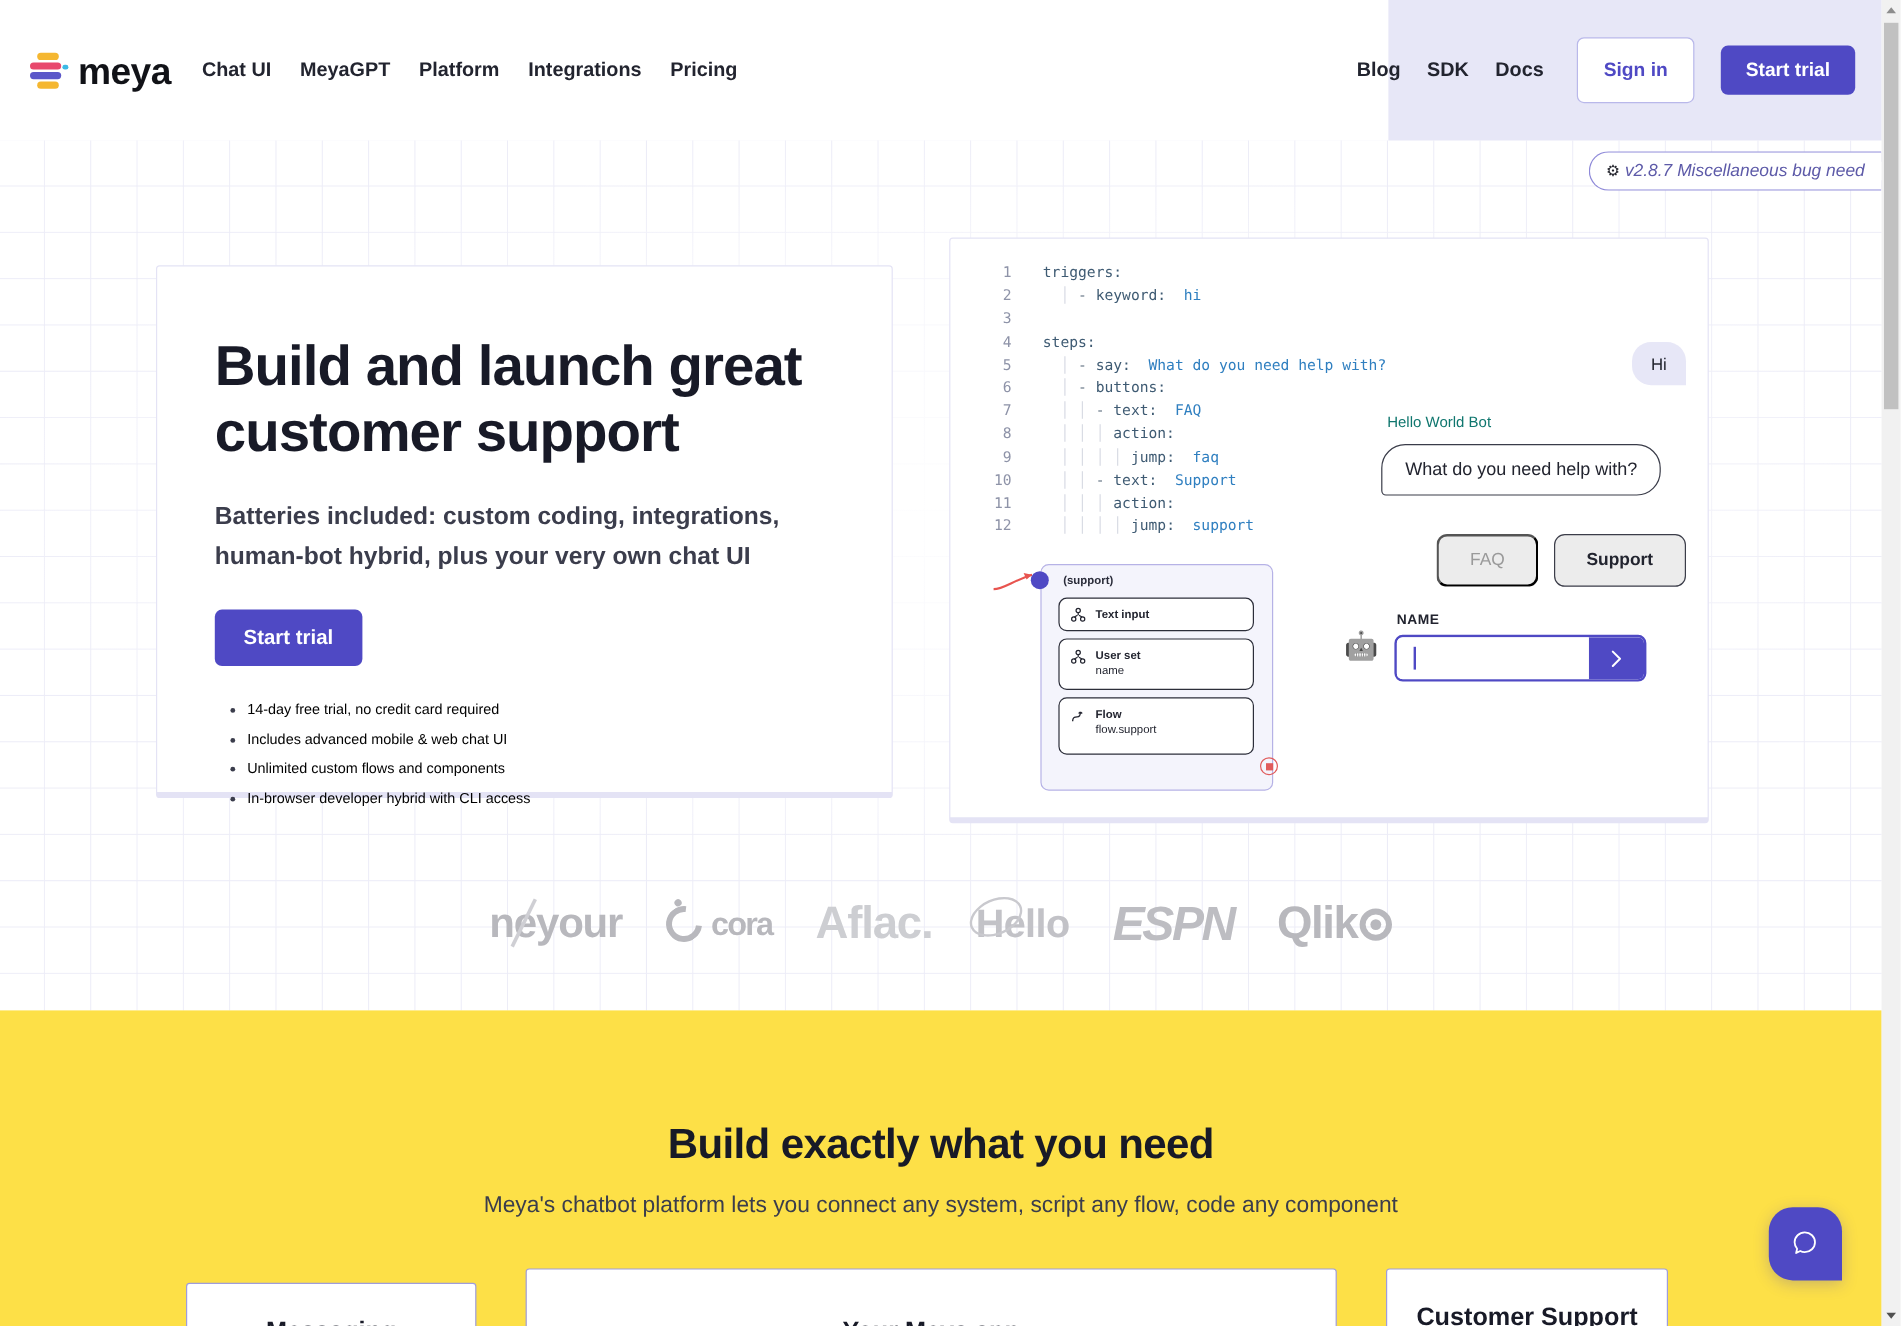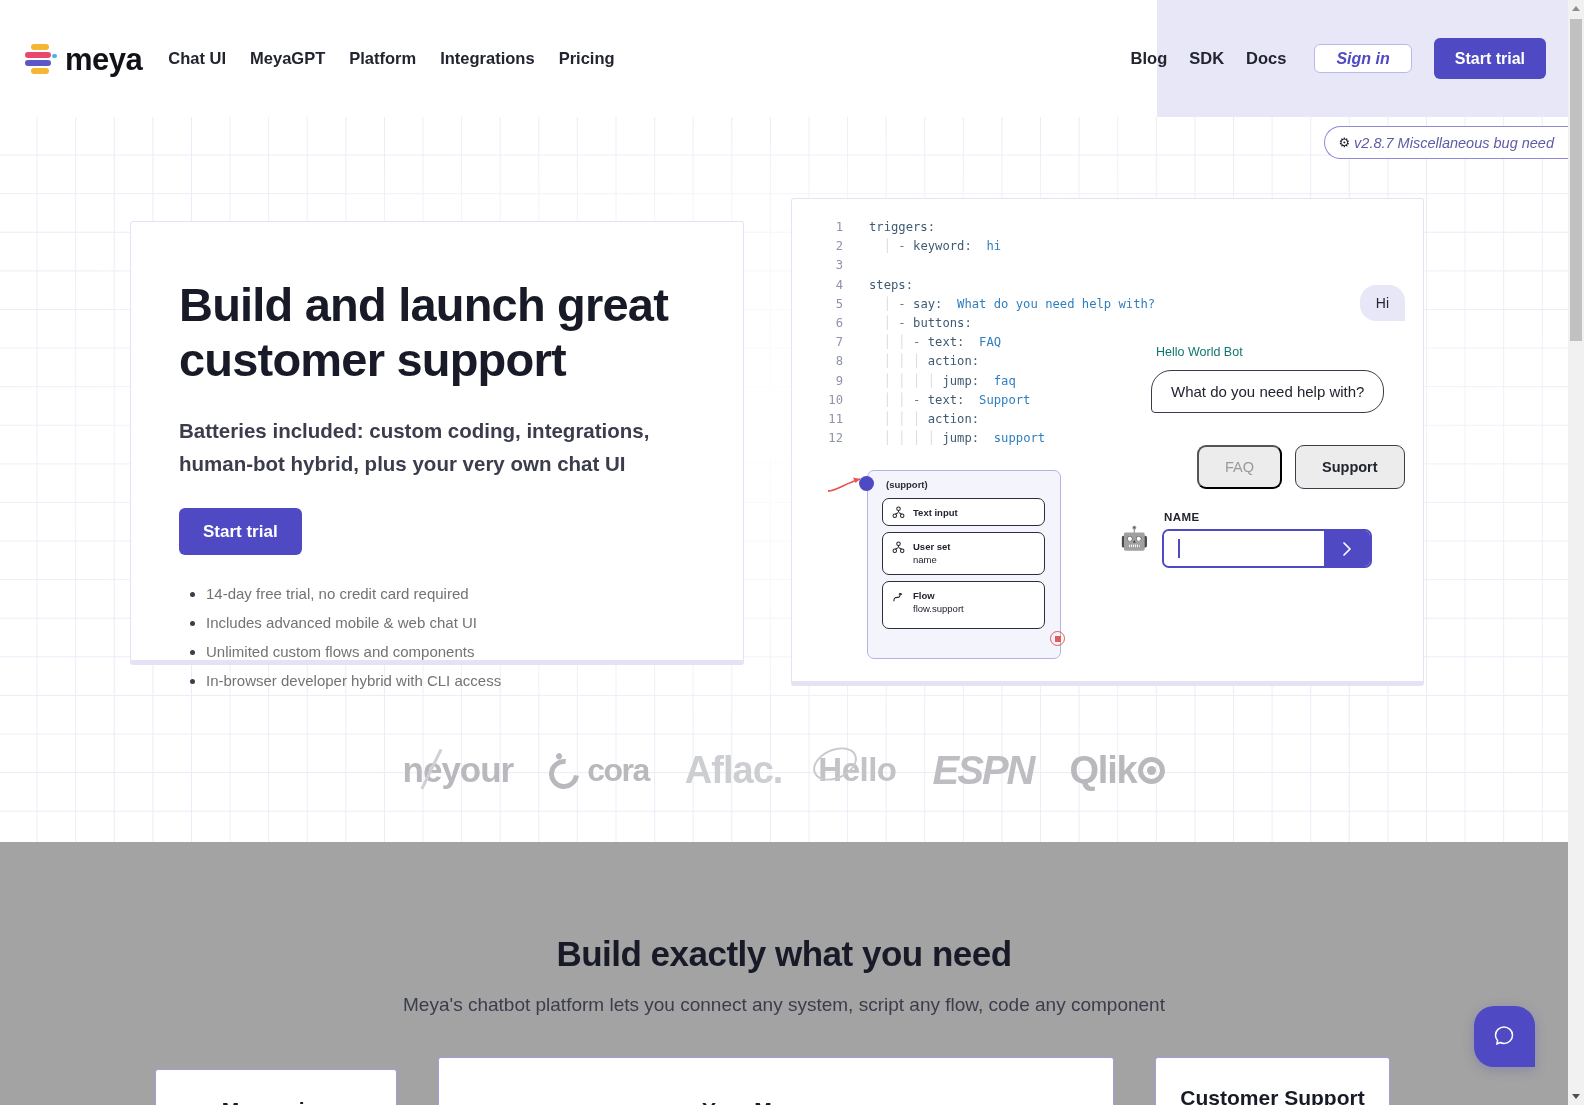--- a/index.html
+++ b/index.html
@@ -87,27 +87,26 @@
     right: 22px; top: 0; height: 117px;
     display: flex; align-items: center; gap: 22px;
   }
   .nav-right .nav-link { font-weight: 600; color: #22242f; }
   .btn {
     display: inline-flex; align-items: center; justify-content: center;
     border-radius: 6px; cursor: pointer; white-space: nowrap;
     font-weight: 700;
   }
   .btn-signin {
-    height: 29px; padding: 0 21px;
+    height: 55px; padding: 0 21px;
     background: #ffffff;
     border: 1.5px solid #b9b8ea;
     color: #4f49c4;
     font-size: 16px;
     margin-left: 6px;
-    font-style: italic;
   }
   .btn-trial-nav {
     height: 41px; padding: 0 21px;
     background: #4f49c4;
     border: none; color: #ffffff; font-size: 16px;
   }
 
   
   .version-badge {
     position: absolute;
@@ -151,21 +150,21 @@
   .btn-trial-hero {
     margin-top: 28px;
     height: 47px; padding: 0 24px;
     background: #4f49c4; color: #fff; font-size: 17px; border: none;
   }
   .hero-list {
     margin-top: 28px; margin-left: 27px;
     list-style: disc;
   }
   .hero-list li {
-    font-size: 15px; line-height: 1.45; color: #737373;
+    font-size: 12px; line-height: 1.45; color: #000000;
     margin-bottom: 7px;
   }
   .hero-list li::marker { color: #3b3d4c; }
 
   
   .demo-card {
     position: absolute;
     left: 791px; top: 198px; width: 633px; height: 488px;
     background: #ffffff;
     border: 1px solid #e4e3f5;
@@ -290,40 +289,40 @@
     font-weight: 700;
     white-space: nowrap;
     display: flex; align-items: center;
     user-select: none;
   }
   .cl-nexters { font-size: 35px; letter-spacing: -1px; font-weight: 600; position: relative; }
   .cl-nexters .slash {
     position: absolute; left: 27px; top: -3px; width: 2.5px; height: 44px;
     background: #cfcfd4; transform: rotate(26deg);
   }
-  .cl-cora { font-size: 32px; letter-spacing: -1.5px; gap: 8px; font-weight: 700; align-items: flex-end; }
+  .cl-cora { font-size: 27px; letter-spacing: -1.5px; gap: 8px; font-weight: 700; }
   .cmoon { width: 30px; height: 30px; border-radius: 50%;
       border: 5px solid #b8b8bd; border-right-color: transparent; transform: rotate(-38deg); position: relative; }
   .cmoon::after { content:""; position:absolute; left: 14px; top: -10px; width: 6px; height: 6px; border-radius: 50%; background: #b8b8bd; }
   .cl-aflac { font-size: 38px; letter-spacing: -1px; color: #cdced2; font-weight: 700; }
   .cl-micron { font-size: 33px; letter-spacing: -.5px; position: relative; color: #c2c2c7; font-weight: 700; }
   .cl-micron .ring {
     position: absolute; left: -6px; top: -2px; width: 46px; height: 30px;
     border: 2.5px solid #c9c9ce; border-radius: 50%; transform: rotate(-24deg);
   }
   .cl-espn { font-size: 40px; letter-spacing: -2px; font-style: italic; font-weight: 800; color: #bdbdc2; }
   .cl-qlik { font-size: 38px; letter-spacing: -1.2px; gap: 2px; color: #b8b8bd; font-weight: 700; }
   .qdot { width: 27px; height: 27px; border-radius: 50%; border: 5px solid #b8b8bd;
       display:flex; align-items:center; justify-content:center; }
   .qdot i { width: 9px; height: 9px; border-radius: 50%; background: #b8b8bd; display:block; }
 
   
   .sec2 {
     position: absolute; left: 0; top: 842px; width: 1568px; height: 263px;
-    background: #a3a3a3; z-index: 6;
+    background: #fde047; z-index: 6;
   }
   .sec2-title {
     position: absolute; left: 0; right: 0; top: 92px;
     text-align: center; font-size: 35px; font-weight: 700;
     letter-spacing: -.5px; color: #181a27;
   }
   .sec2-sub {
     position: absolute; left: 0; right: 0; top: 152px;
     text-align: center; font-size: 19px; color: #3b3d4c;
   }

